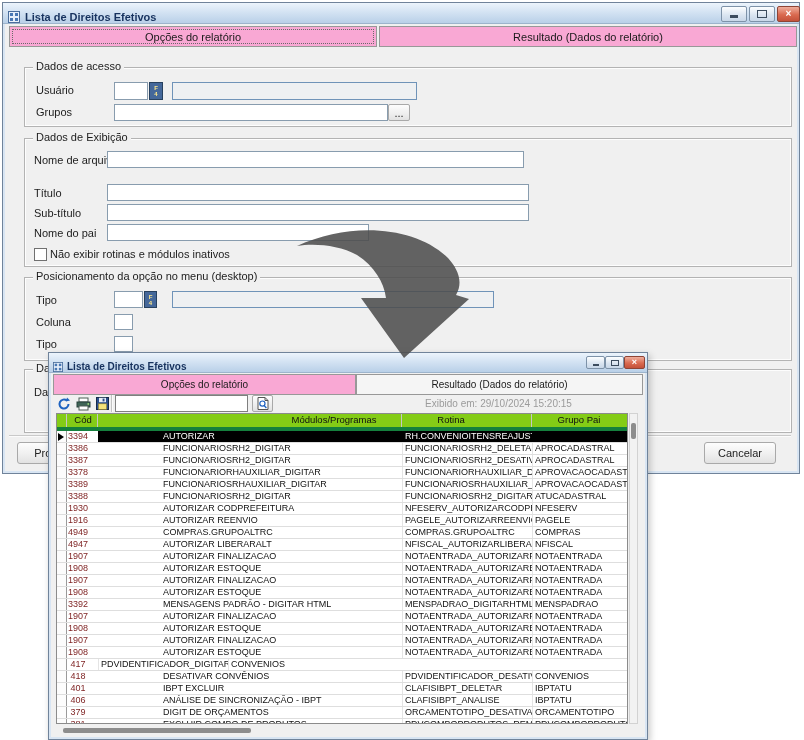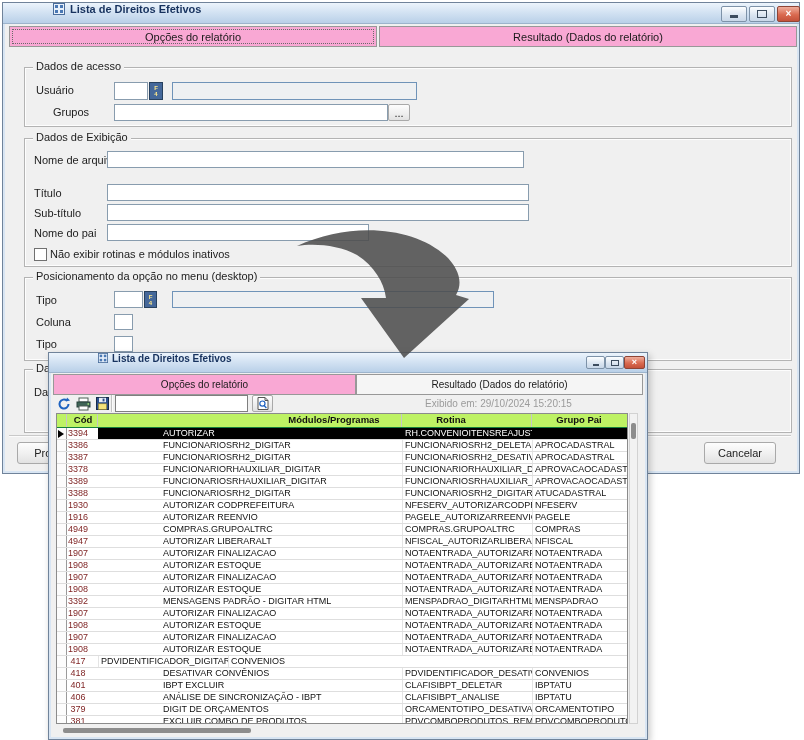--- a/index.html
+++ b/index.html
@@ -4,21 +4,21 @@
 <style>
   html,body{margin:0;padding:0;background:#fff;}
   .stage{position:relative;width:804px;height:740px;background:#fff;overflow:hidden;
          font-family:"Liberation Sans",sans-serif;-webkit-font-smoothing:antialiased;}
   .abs{position:absolute;}
   
   .win{position:absolute;background:#f0f0f0;border:1px solid #70839a;
        box-shadow:inset 0 0 0 2px #d8e5f3;}
   .titlebar{position:absolute;left:0;top:0;right:0;height:20px;
     background:linear-gradient(#ecf4fc 0%,#d4e3f3 45%,#b9d0e8 100%);
-    border-bottom:1px solid #9db4cc;display:flex;align-items:flex-start;padding-left:45px;}
+    border-bottom:1px solid #9db4cc;display:flex;align-items:flex-end;}
   .title-text{font-size:11px;font-weight:700;color:#17325e;margin-left:5px;white-space:nowrap;}
   .winbtn{position:absolute;border:1px solid #7d92a8;border-radius:2px;
     background:linear-gradient(#fdfeff,#d9e4f0 60%,#c8d7e8);display:flex;align-items:center;justify-content:center;}
   .winbtn.close{background:linear-gradient(#efae9c,#da6a50 55%,#c4513a);border-color:#8e4435;}
   .g-min{width:8px;height:3px;background:#3c4c5e;margin-top:5px;}
   .g-max{width:8px;height:6px;border:1px solid #3c4c5e;background:transparent;}
   .g-close{color:#fff;font-size:10px;font-weight:700;line-height:1;}
   
   .tab{position:absolute;height:19px;background:#f9a8d4;border:1px solid #989898;
        display:flex;align-items:center;justify-content:center;font-size:11px;color:#1a1a1a;}
@@ -37,21 +37,21 @@
   .btn{position:absolute;border:1px solid #a9a9a9;border-radius:3px;box-sizing:border-box;
        background:linear-gradient(#fdfdfd,#eeeeee 60%,#e2e2e2);font-size:11px;color:#222;
        display:flex;align-items:center;justify-content:center;white-space:nowrap;overflow:hidden;}
   .chk{position:absolute;width:11px;height:11px;background:#fff;border:1px solid #707070;}
   .sep-line{position:absolute;border-top:1px solid #c9c9c9;border-bottom:1px solid #fbfbfb;}
   
   .toolbtn{position:absolute;width:18px;height:17px;display:flex;align-items:center;justify-content:center;}
   .tool-sep{position:absolute;width:1px;background:#c3c3c3;border-right:1px solid #fbfbfb;}
   
   .grid{position:absolute;background:#fff;border:1px solid #8b8b8b;box-sizing:border-box;overflow:hidden;}
-  .grid-header{position:relative;height:13px;background:#bef264;border-bottom:1px solid #15803d;font-weight:bold;}
+  .grid-header{position:relative;height:13px;background:#84cc16;border-bottom:4px solid #15803d;}
   .hcell{position:absolute;top:0;height:13px;border-right:1px solid #c6c6c6;box-sizing:border-box;}
   .hlabel{position:absolute;top:0;line-height:12px;font-size:9.5px;color:#111;transform:translateX(-50%);white-space:nowrap;}
   .grow{display:flex;height:12px;line-height:11px;font-size:9px;color:#111;
         border-bottom:1px solid #dedede;box-sizing:border-box;white-space:nowrap;}
   .c-ind{width:10px;flex:none;background:#fcfcfc;border-right:1px solid #9a9a9a;box-sizing:border-box;position:relative;}
   .c-cod{width:31px;flex:none;text-align:center;padding-right:9px;box-sizing:border-box;color:#7c1f1f;}
   .c-mod{width:304px;flex:none;padding-left:65px;box-sizing:border-box;overflow:hidden;}
   .c-rot{width:130px;flex:none;border-left:1px solid #e4e4e4;padding-left:2px;box-sizing:border-box;overflow:hidden;}
   .c-grp{width:96px;flex:none;border-left:1px solid #e4e4e4;padding-left:2px;box-sizing:border-box;overflow:hidden;}
   .grow.sel .c-mod,.grow.sel .c-rot,.grow.sel .c-grp{background:#000;color:#fff;border-color:#000;}
@@ -99,21 +99,21 @@
     <div class="group" style="left:21px;top:64px;width:766px;height:58px;">
       <span class="group-label">Dados de acesso</span>
     </div>
     <span class="lbl" style="left:33px;top:81px;">Usuário</span>
     <input class="inp" style="left: 111px; top: 79px; width: 34px; height: 18px;" value="">
     <div class="f4btn" style="left:146px;top:79px;width:14px;height:18px;">
         <span>F</span>
         <span>4</span>
       </div>
     <input class="inp ro" style="left: 169px; top: 79px; width: 245px; height: 18px;" readonly="" value="">
-    <span class="lbl" style="left:50px;top:103px;">Grupos</span>
+    <span class="lbl" style="left:33px;top:103px;">Grupos</span>
     <input class="inp" style="left: 111px; top: 101px; width: 274px; height: 17px;" value="">
     <div class="btn" style="left:385px;top:101px;width:22px;height:17px;border-radius:2px;">
       <span>...</span>
     </div>
 
     <div class="group" style="left:21px;top:135px;width:766px;height:127px;">
       <span class="group-label">Dados de Exibição</span>
     </div>
     <span class="lbl" style="left:31px;top:151px;">Nome de arquivo</span>
     <input class="inp" style="left: 104px; top: 148px; width: 417px; height: 17px;" value="">

